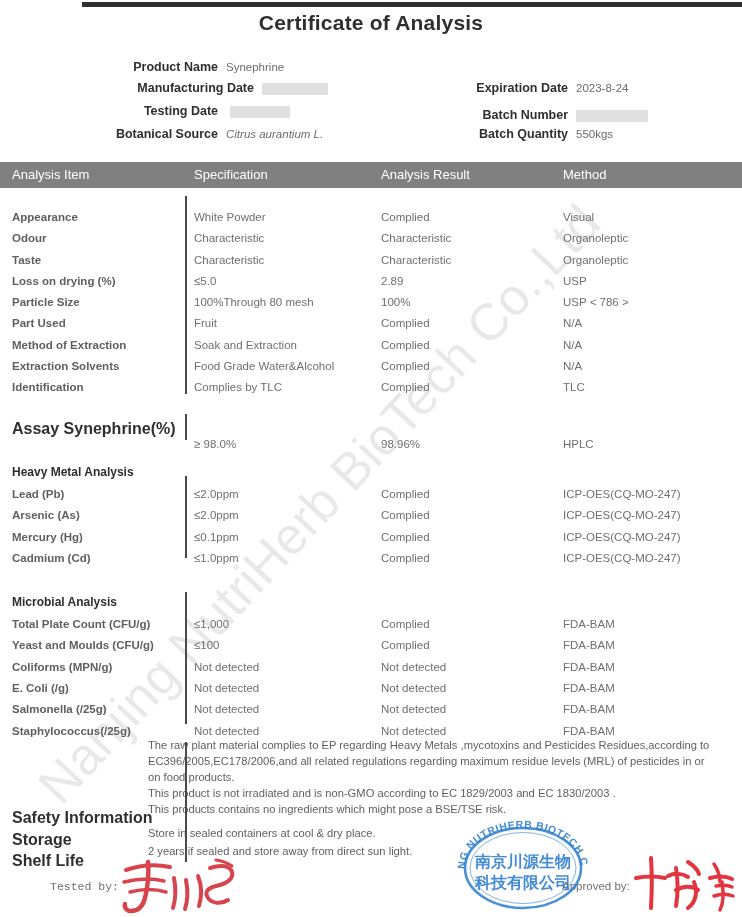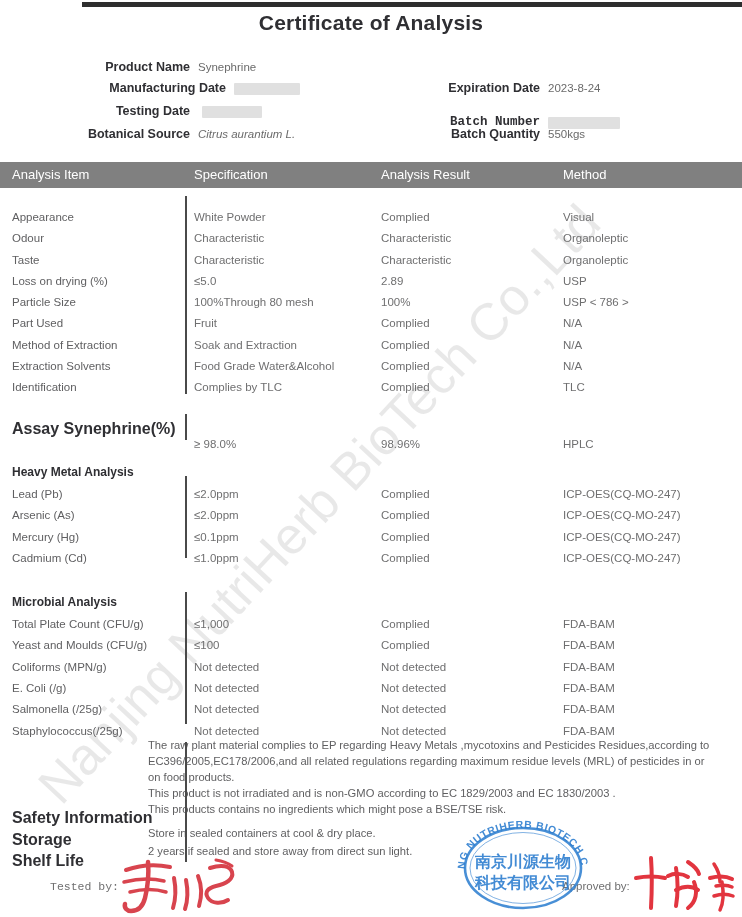--- a/index.html
+++ b/index.html
@@ -71,20 +71,21 @@
     top: 56px; left: 0;
     width: 742px;
     height: 90px;
     z-index: 6;
   }
   .meta-row {
     position: absolute;
     height: 21px;
     line-height: 21px;
     white-space: nowrap;
+    padding-left: 28px;
   }
   .meta-label {
     display: inline-block;
     text-align: right;
     font-size: 12.5px;
     font-weight: bold;
     color: #2f2f33;
     vertical-align: middle;
   }
   .meta-value {
@@ -168,21 +169,21 @@
   }
   .row.heading .cell {
     font-weight: bold;
     color: #2f2f33;
     font-size: 12px;
     line-height: 28px;
   }
   .spacer { width: 742px; }
 
   
-  .c0 { left: 12px; }
+  .c0 { left: 12px; font-weight: bold; }
   .c1 { left: 194px; text-align: center; }
   .c2 { left: 381px; }
   .c3 { left: 563px; }
 
   
   .divider {
     position: absolute;
     left: 185px;
     width: 2px;
     background: #4a4a4a;
@@ -265,21 +266,21 @@
     <div class="meta-row meta-left" style="top:44px;">
       <span class="meta-label">Testing Date</span><span class="redacted" style="width:60px;margin-left:12px;"></span>
     </div>
     <div class="meta-row meta-left" style="top:67px;">
       <span class="meta-label">Botanical Source</span><span class="meta-value italic">Citrus aurantium L.</span>
     </div>
 
     <div class="meta-row meta-right" style="top:21px;">
       <span class="meta-label">Expiration Date</span><span class="meta-value">2023-8-24</span>
     </div>
-    <div class="meta-row meta-right" style="top:56px;font-family:Liberation Mono, monospace;">
+    <div class="meta-row meta-right" style="top:48px;">
       <span class="meta-label">Batch Number</span><span class="redacted" style="width:72px;"></span>
     </div>
     <div class="meta-row meta-right" style="top:67px;">
       <span class="meta-label">Batch Quantity</span><span class="meta-value">550kgs</span>
     </div>
   </div>
 
   <div class="thead">
     <div class="th c0">Analysis Item</div>
     <div class="th c1">Specification</div>

